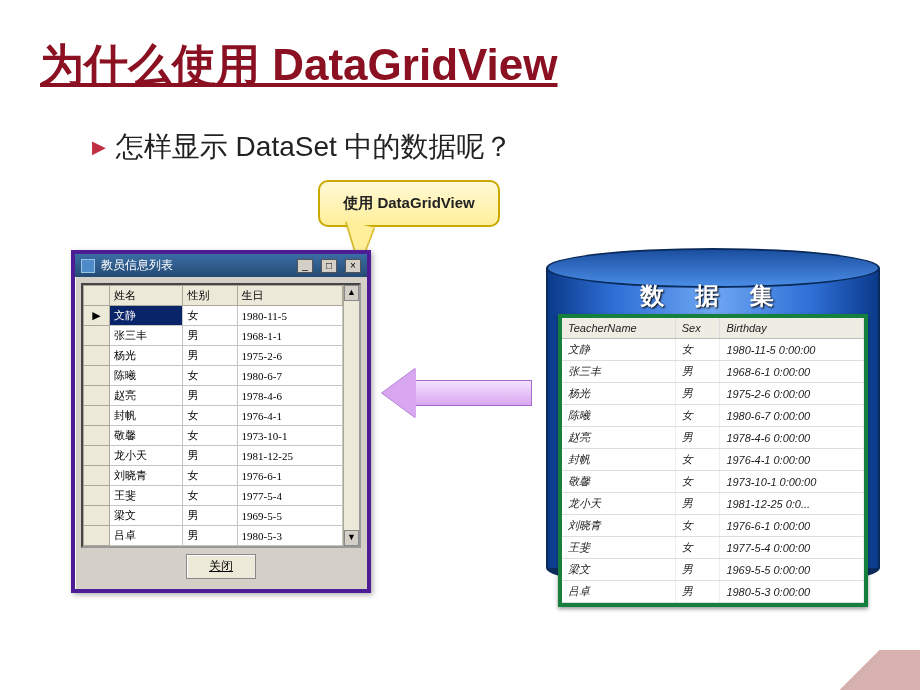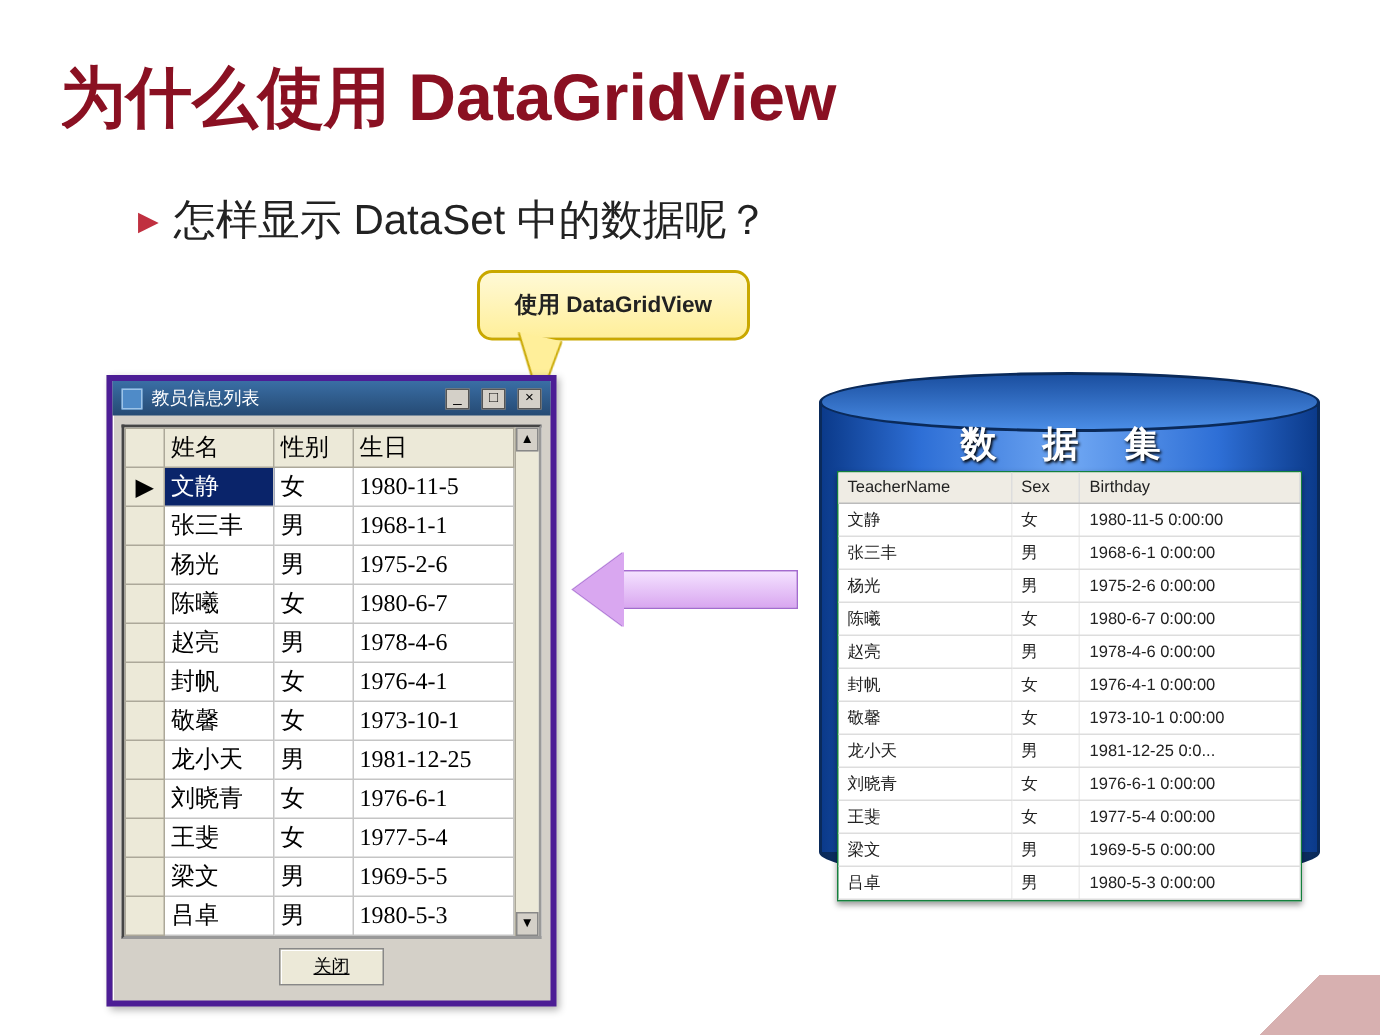--- a/index.html
+++ b/index.html
@@ -12,20 +12,21 @@
     position: relative;
     overflow: hidden;
   }
   .slide-title {
     position: absolute;
     left: 40px;
     top: 36px;
     font-size: 44px;
     font-weight: bold;
     color: #8a1022;
+    text-decoration: underline;
   }
   .bullet-line {
     position: absolute;
     left: 92px;
     top: 128px;
     font-size: 28px;
     color: #222;
     display: flex;
     align-items: center;
     gap: 10px;
@@ -99,21 +100,21 @@
     margin-left: 2px;
   }
   .dgv {
     margin: 6px;
     background: #fff;
     border: 2px inset #999;
     position: relative;
   }
   .dgv-table {
     border-collapse: collapse;
-    font-size: 16px;
+    font-size: 11px;
     font-family: "SimSun", "Tahoma";
     color: #000;
     width: calc(100% - 16px);
     border-radius: 27px;
   }
   .dgv-table th {
     background: #ece9d8;
     border: 1px solid #aca899;
     padding: 2px 4px;
     text-align: left;
@@ -242,22 +243,23 @@
     font-size: 24px;
     font-weight: bold;
     letter-spacing: 12px;
     text-shadow: 1px 1px 2px #000;
   }
   .ds-table-wrap {
     position: absolute;
     left: 12px; right: 12px;
     top: 66px;
     background: #fff;
-    border: 1px solid #15803d;
+    border: 4px solid #15803d;
     box-shadow: 0 2px 4px rgba(0,0,0,.4);
+    font-style: italic;
   }
   .ds-table {
     width: 100%;
     border-collapse: collapse;
     font-size: 11px;
     font-family: Tahoma, Arial;
     color: #222;
   }
   .ds-table th {
     background: #efece4;

